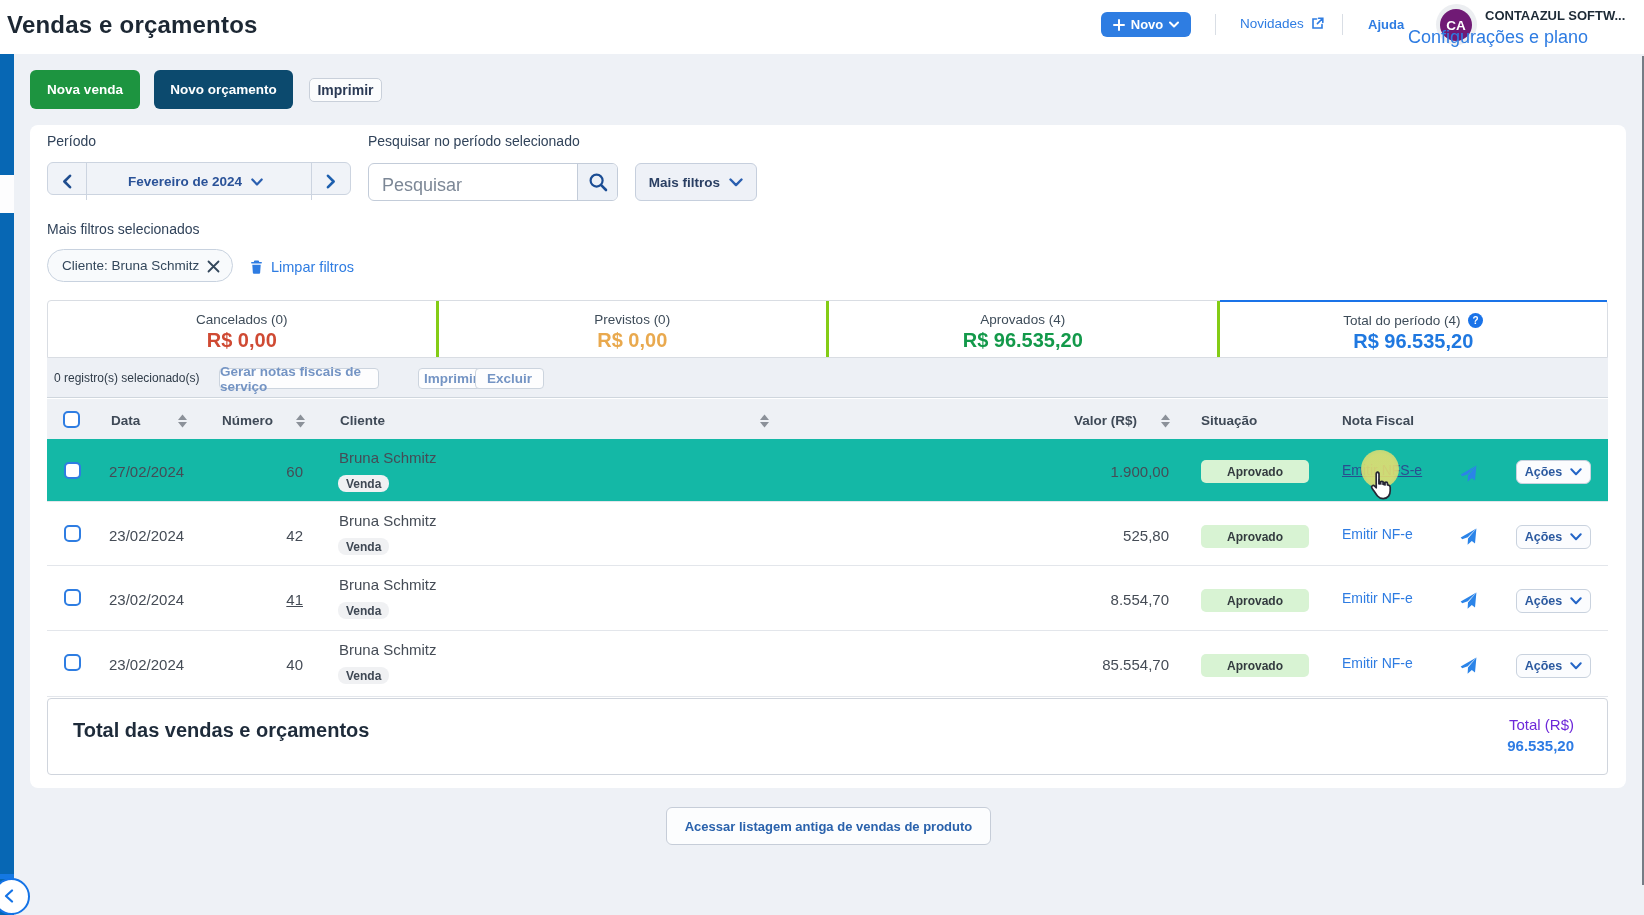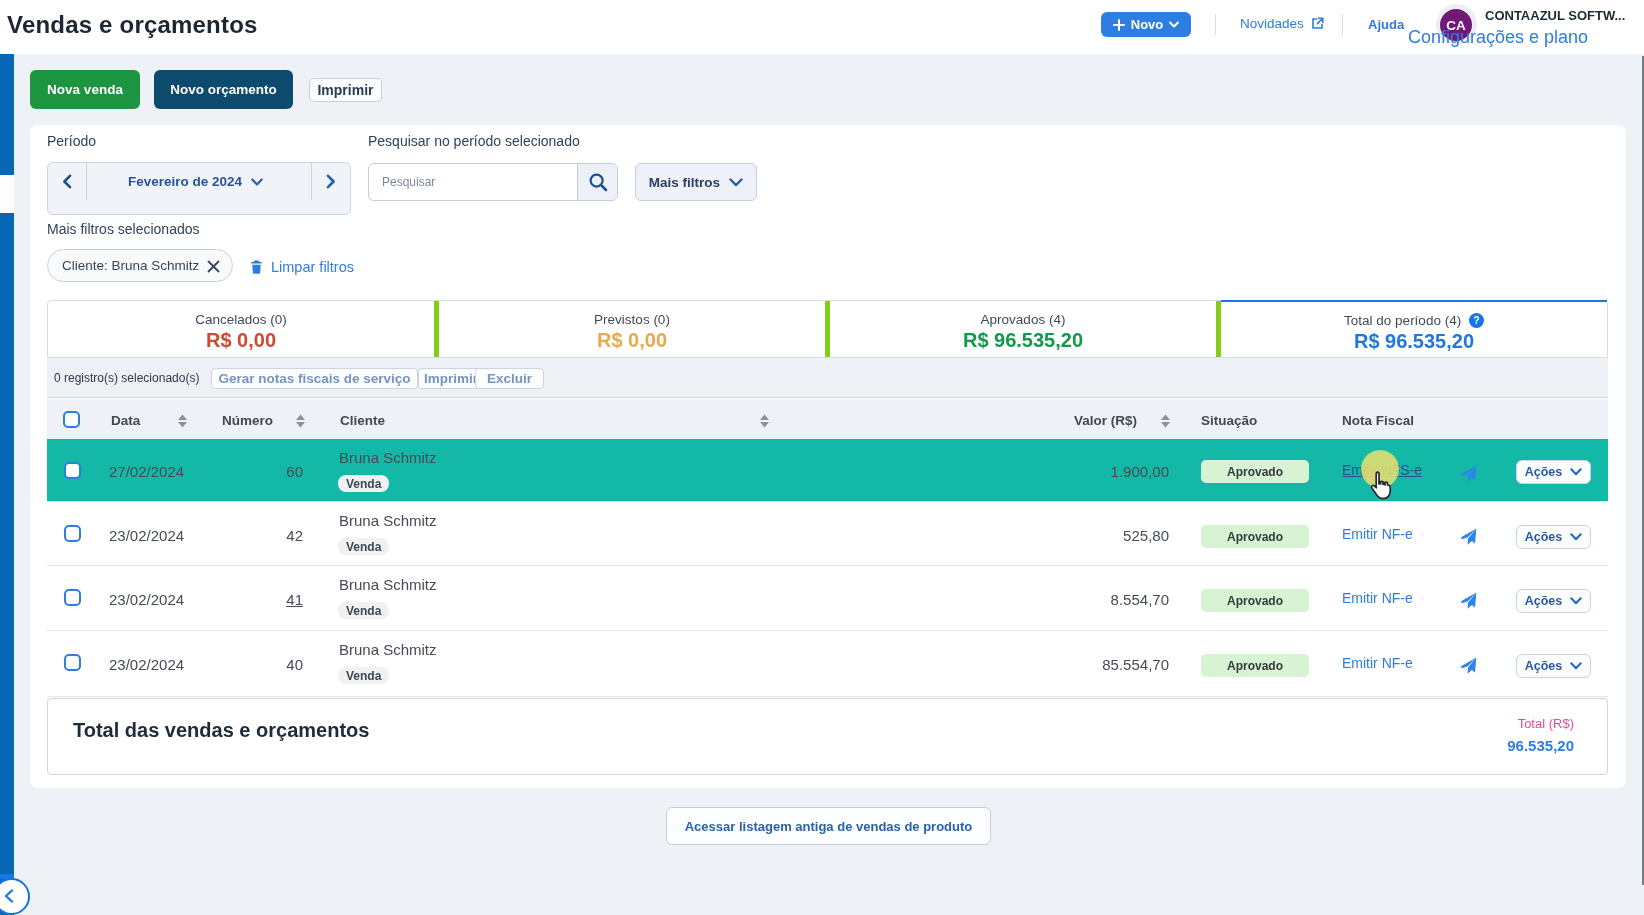--- a/index.html
+++ b/index.html
@@ -28,38 +28,38 @@
   
   .btn-green { position:absolute; left:30px; top:70px; width:110px; height:39px; background:#1d9440; border-radius:6px; color:#fff; font-size:13.5px; font-weight:bold; display:flex; align-items:center; justify-content:center; }
   .btn-blue { position:absolute; left:154px; top:70px; width:139px; height:39px; background:#0c4a6e; border-radius:6px; color:#fff; font-size:13.5px; font-weight:bold; display:flex; align-items:center; justify-content:center; }
   .btn-imprimir { position:absolute; left:309px; top:78px; width:73px; height:24px; background:#fbfcfd; border:1px solid #c9d0da; border-radius:5px; color:#2b3a55; font-size:14px; font-weight:600; display:flex; align-items:center; justify-content:center; }
 
   
   .card { position:absolute; left:30px; top:125px; width:1596px; height:663px; background:#fff; border-radius:8px; }
 
   .lbl { position:absolute; font-size:14px; color:#31435a; }
 
-  .period { position:absolute; left:47px; top:162px; width:304px; height:53px; background:#f0f3f8; border:1px solid #ccd4e0; border-radius:6px; }
+  .period { position:absolute; left:47px; top:162px; width:304px; height:33px; background:#f0f3f8; border:1px solid #ccd4e0; border-radius:6px; }
   .period .seg-l { position:absolute; left:0; top:0; width:39px; height:37px; border-right:1px solid #ccd4e0; display:flex; align-items:center; justify-content:center; }
   .period .seg-r { position:absolute; right:0; top:0; width:39px; height:37px; border-left:1px solid #ccd4e0; display:flex; align-items:center; justify-content:center; }
   .period .seg-m { position:absolute; left:40px; top:0; width:224px; height:37px; display:flex; align-items:center; justify-content:center; gap:9px; font-size:13.5px; font-weight:bold; color:#2a5298; }
 
   .search { position:absolute; left:368px; top:163px; width:250px; height:38px; background:#fff; border:1px solid #c3ccd9; border-radius:6px; }
-  .search .ph { position:absolute; left:13px; top:11px; font-size:12px; color:#7c8796; }
+  .search .ph { position:absolute; left:13px; top:11px; font-size:18px; color:#7c8796; }
   .search .iconseg { position:absolute; right:0; top:0; width:40px; height:36px; background:#edf1f7; border-left:1px solid #c3ccd9; border-radius:0 5px 5px 0; display:flex; align-items:center; justify-content:center; }
 
   .maisf { position:absolute; left:635px; top:163px; width:122px; height:38px; background:#eef1f7; border:1px solid #c6cfdd; border-radius:6px; display:flex; align-items:center; justify-content:center; gap:9px; font-size:13.5px; font-weight:bold; color:#2a3f63; }
 
   .chip { position:absolute; left:47px; top:249px; width:186px; height:33px; background:#f8fafc; border:1px solid #c8d2df; border-radius:17px; }
   .chip .t { position:absolute; left:14px; top:8px; font-size:13.5px; color:#33475b; }
   .limpar { position:absolute; left:271px; top:259px; font-size:14.5px; color:#2e7ce2; }
 
   
   .tabs { position:absolute; left:47px; top:300px; width:1561px; height:58px; display:flex; border:1px solid #d9dde3; border-radius:4px 4px 0 0; background:#fff; }
-  .tab { flex:1; position:relative; border-right:5px solid #84cc16; text-align:center; }
+  .tab { flex:1; position:relative; border-right:3px solid #84cc16; text-align:center; }
   .tab:last-child { border-right:none; }
   .tab .l { margin-top:11px; font-size:13.5px; color:#3e4c59; }
   .tab .v { margin-top:2px; font-size:20px; font-weight:bold; }
   .tab.active { border-top:2px solid #1a73e8; margin-top:-1px; }
   .tab.active .l { }
 
   
   .actionbar { position:absolute; left:47px; top:358px; width:1561px; height:40px; background:#edf0f5; border-bottom:1px solid #cfd6dd; }
   .actionbar .cnt { position:absolute; left:7px; top:13px; font-size:12px; color:#2f3b48; }
   .abtn { position:absolute; top:10px; height:21px; background:#fdfdfe; border:1px solid #ccd4de; border-radius:4px; color:#7494c4; font-size:13.5px; font-weight:600; display:flex; align-items:center; justify-content:center; }
@@ -77,21 +77,21 @@
   .val { position:absolute; left:1000px; width:122px; text-align:right; font-size:15px; color:#454c56; }
   .pill { position:absolute; left:1154px; width:108px; height:23px; background:#d8f3d3; border-radius:5px; font-size:12px; font-weight:bold; color:#333b3f; display:flex; align-items:center; justify-content:center; }
   .nf { position:absolute; left:1295px; font-size:14px; color:#2e7ce2; }
   .nf.u { color:#2a4e8f; text-decoration:underline; }
   .plane { position:absolute; left:1413px; }
   .acoes { position:absolute; left:1469px; width:75px; height:24px; background:#fbfcfe; border:1px solid #c9d2de; border-radius:6px; color:#2c5aa0; font-size:12.5px; font-weight:bold; display:flex; align-items:center; justify-content:center; gap:8px; }
 
   
   .fbox { position:absolute; left:47px; top:698px; width:1561px; height:77px; border:1px solid #d0d5dd; border-radius:4px; background:#fff; }
   .fbox .t1 { position:absolute; left:25px; top:20px; font-size:20px; font-weight:bold; color:#1e2b3a; }
-  .fbox .t2 { position:absolute; right:33px; top:17px; font-size:13px; color:#ec4899; }
+  .fbox .t2 { position:absolute; right:33px; top:17px; font-size:15px; color:#6d28d9; }
   .fbox .t3 { position:absolute; right:33px; top:38px; font-size:15px; font-weight:bold; color:#2e7ce4; }
 
   .bottom-btn { position:absolute; left:666px; top:807px; width:325px; height:38px; background:#fcfdfe; border:1px solid #c6cdd8; border-radius:6px; color:#2a62ac; font-size:13px; font-weight:bold; display:flex; align-items:center; justify-content:center; white-space:nowrap; }
 
   .scrollbar { position:absolute; left:1642px; top:56px; width:2px; height:829px; background:#757c85; }
 
   .yellow { position:absolute; left:1361px; top:450px; width:38px; height:38px; border-radius:50%;
     background:radial-gradient(circle, rgba(231,224,112,0.88) 55%, rgba(231,224,112,0.8) 75%, rgba(231,224,112,0) 88%); }
 </style>
 </head>
@@ -193,21 +193,21 @@
       <div class="l">Total do período (4) <svg width="15" height="15" viewBox="0 0 15 15" style="vertical-align:-3px; margin-left:4px;">
           <circle cx="7.5" cy="7.5" r="7.5" fill="#1a73e8"></circle>
           <text x="7.5" y="11" text-anchor="middle" font-size="10" font-weight="bold" fill="#fff" font-family="Liberation Sans">?</text>
         </svg></div>
       <div class="v" style="color:#1f78e0;">R$ 96.535,20</div>
     </div>
   </div>
 
   <div class="actionbar">
     <div class="cnt">0 registro(s) selecionado(s)</div>
-    <div class="abtn" style="left:164px; width:207px;">Gerar notas fiscais de serviço</div>
+    <div class="abtn" style="left:172px; width:160px;">Gerar notas fiscais de serviço</div>
     <div class="abtn" style="left:371px; width:66px;">Imprimir</div>
     <div class="abtn" style="left:428px; width:69px;">Excluir</div>
   </div>
 
   <div class="thead">
     <div class="cb" style="left:16px; top:12px;"></div>
     <div class="th" style="left:64px;">Data</div>
     <svg class="sort" width="11" height="14" viewBox="0 0 11 14" style="position:absolute; left:130px; top:15px;">
       <path d="M5.5 0.5L10 6H1z" fill="#8b9199"></path>
       <path d="M5.5 13.5L1 8h9z" fill="#8b9199"></path>

